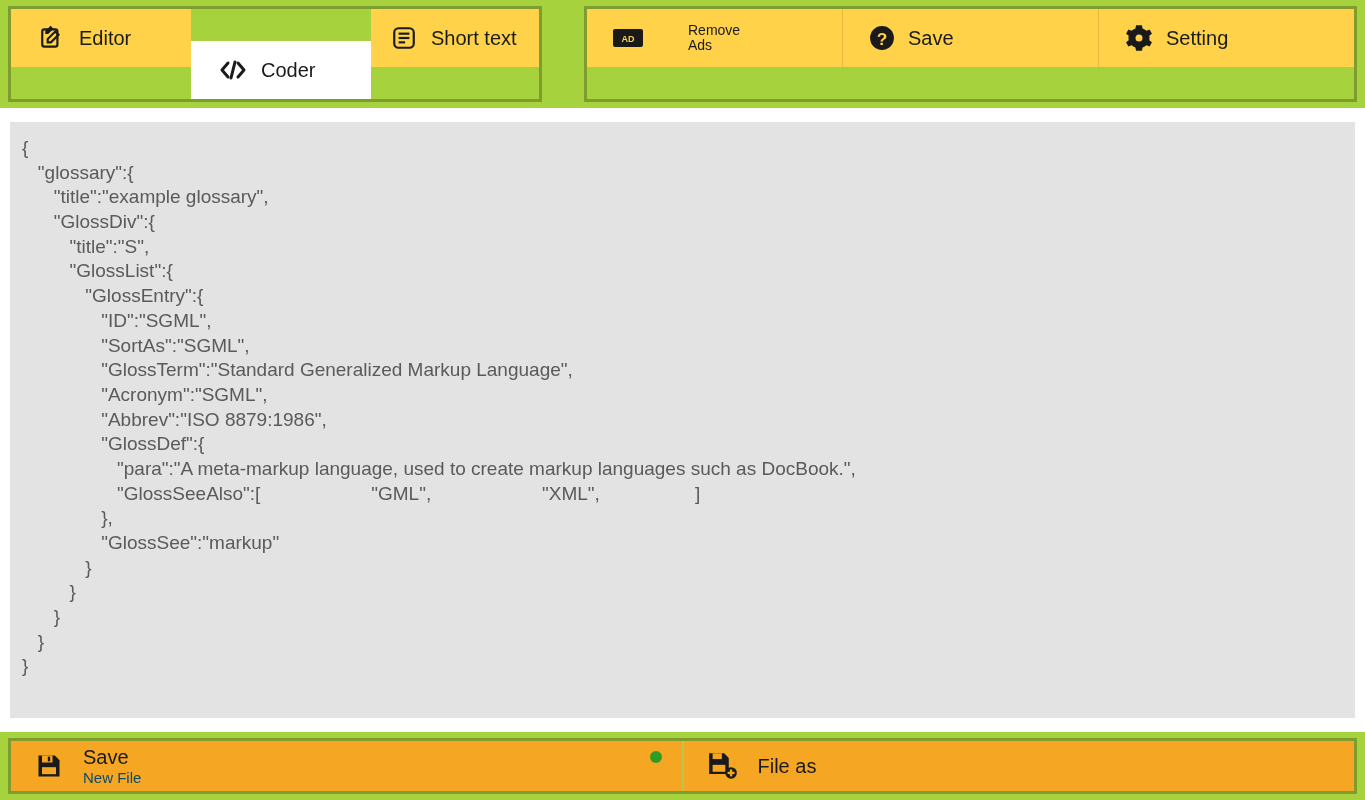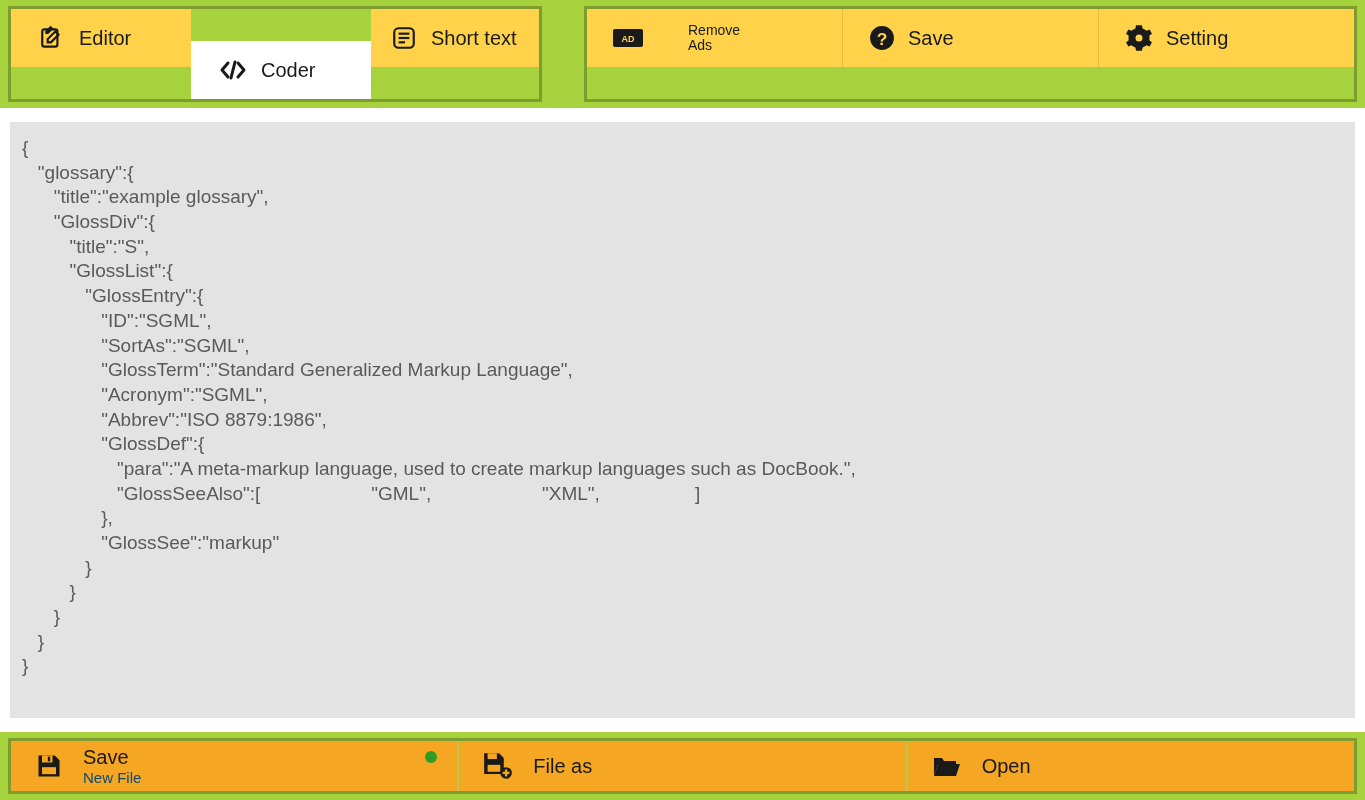--- a/index.html
+++ b/index.html
@@ -227,23 +227,14 @@
           <path d="M1 1h13l4 4v14H1V1z"></path>
           <rect x="4" y="1" width="8" height="5" fill="#f5a623"></rect>
           <rect x="4" y="11" width="11" height="6" fill="#f5a623"></rect>
           <circle cx="20" cy="18" r="5" fill="#1a1a1a"></circle>
           <line x1="20" y1="15" x2="20" y2="21" stroke="#f5a623" stroke-width="2"></line>
           <line x1="17" y1="18" x2="23" y2="18" stroke="#f5a623" stroke-width="2"></line>
         </svg>
       </span>
       <span>File as</span>
     </div>
-    <div class="file-btn">
-      <span class="icon">
-        <svg width="30" height="24" viewBox="0 0 30 24" fill="#1a1a1a">
-          <path d="M2 4h8l2 3h12v3H6l-4 12V4z"></path>
-          <path d="M6 10h22l-4 12H2l4-12z"></path>
-        </svg>
-      </span>
-      <span>Open</span>
-    </div>
   </div>
 </div>
 
 </body></html>

